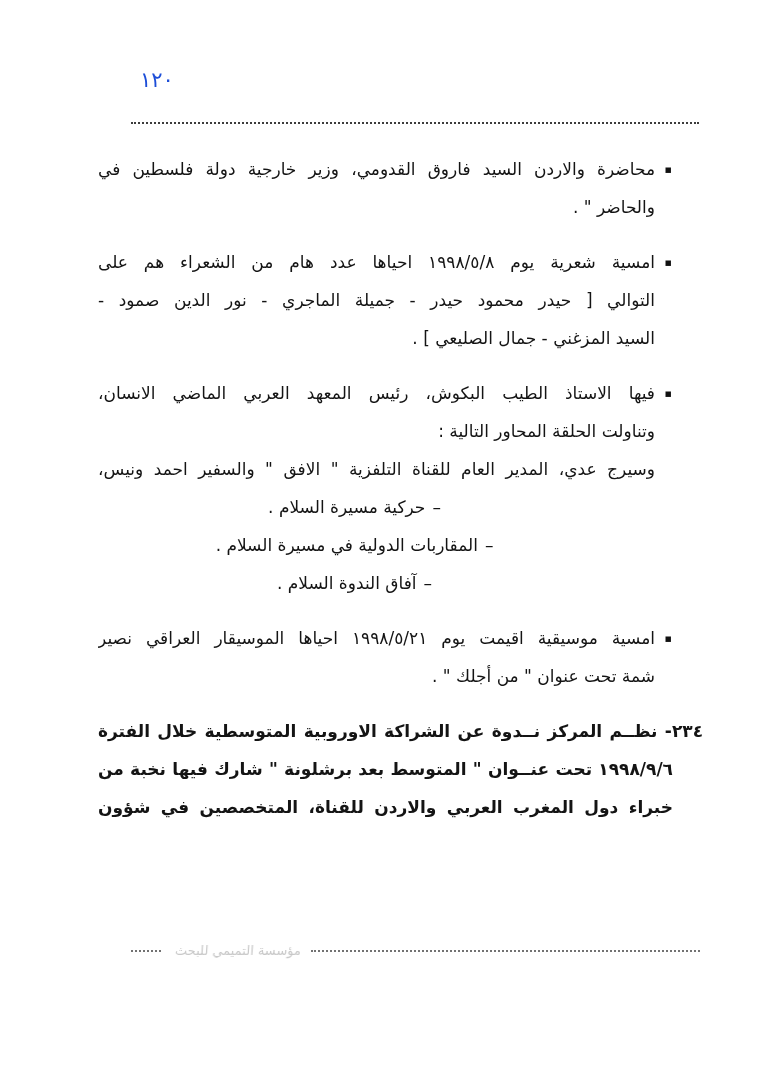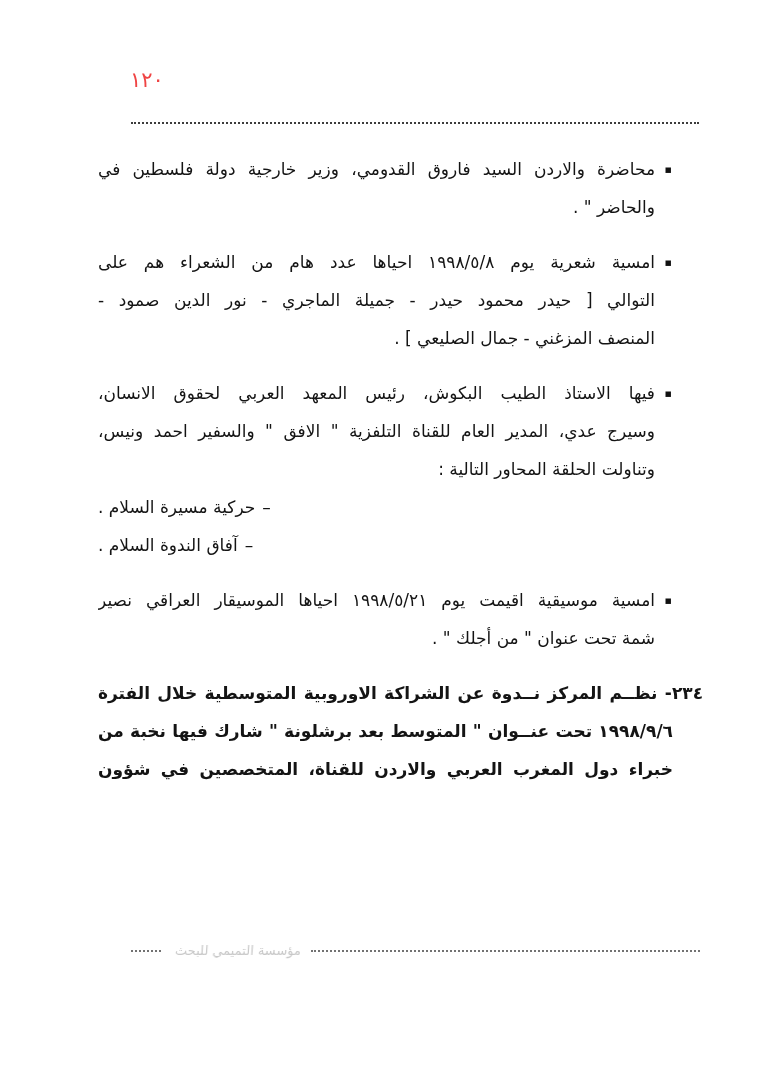--- a/index.html
+++ b/index.html
@@ -13,24 +13,24 @@
     width: 774px;
     height: 1090px;
     background: #ffffff;
     overflow: hidden;
     color: #1b1b1b;
   }
   
   .page-number {
     position: absolute;
     top: 68px;
-    left: 130px;
+    left: 140px;
     font-size: 21px;
     letter-spacing: 3px;
-    color: #ef4444;
+    color: #1d4ed8;
   }
   .top-rule {
     position: absolute;
     top: 122px;
     left: 131px;
     width: 568px;
     height: 0;
     border-top: 2px dotted #3c3c3c;
   }
   
@@ -61,21 +61,21 @@
   }
   .line.last {
     text-align-last: right;
   }
   
   .sub-list { margin: 0 0 17px 0; }
   .sub-item {
     padding-right: 44px;
     height: 38px;
     overflow: hidden;
-    text-align: left;
+    text-align: center;
   }
   .sub-item .dash { margin-left: 7px; }
   
   .numbered { margin-right: -18px; font-weight: bold; }
   .numbered .line.first { margin-right: -30px; }
   .numbered .num { white-space: nowrap; }
   
   .footer {
     position: absolute;
     top: 944px;
@@ -116,33 +116,36 @@
     <div class="para bullet">
       <span class="bullet-mark">▪</span>
       <div class="line">محاضرة والاردن السيد فاروق القدومي، وزير  خارجية دولة فلسطين في</div>
       <div class="line last">والحاضر " .</div>
     </div>
 
     <div class="para bullet">
       <span class="bullet-mark">▪</span>
       <div class="line">امسية شعرية يوم ١٩٩٨/٥/٨  احياها عدد هام من الشعراء هم على</div>
       <div class="line">التوالي [ حيدر محمود حيدر - جميلة الماجري -  نور الدين صمود -</div>
-      <div class="line last">المنصف المزغني - جمال الصليعي ] .</div>
+      <div class="line last">السيد المزغني - جمال الصليعي ] .</div>
     </div>
 
     <div class="para bullet with-sub">
       <span class="bullet-mark">▪</span>
-      <div class="line">فيها الاستاذ الطيب البكوش، رئيس المعهد العربي لحقوق الانسان،</div>
+      <div class="line">فيها الاستاذ الطيب البكوش، رئيس المعهد العربي الماضي الانسان،</div>
+      <div class="line last">وتناولت الحلقة المحاور التالية :</div>
       <div class="line">وسيرج عدي، المدير العام للقناة التلفزية " الافق " والسفير  احمد ونيس،</div>
-      <div class="line last">وتناولت الحلقة المحاور التالية :</div>
     </div>
 
     <div class="sub-list">
       <div class="sub-item">
         <span class="dash">–</span><span>حركية مسيرة السلام .</span>
+      </div>
+      <div class="sub-item">
+        <span class="dash">–</span><span>المقاربات الدولية في مسيرة السلام .</span>
       </div>
       <div class="sub-item">
         <span class="dash">–</span><span>آفاق الندوة السلام .</span>
       </div>
     </div>
 
     <div class="para bullet">
       <span class="bullet-mark">▪</span>
       <div class="line">امسية موسيقية اقيمت يوم ١٩٩٨/٥/٢١ احياها الموسيقار العراقي نصير</div>
       <div class="line last">شمة تحت عنوان " من أجلك " .</div>

